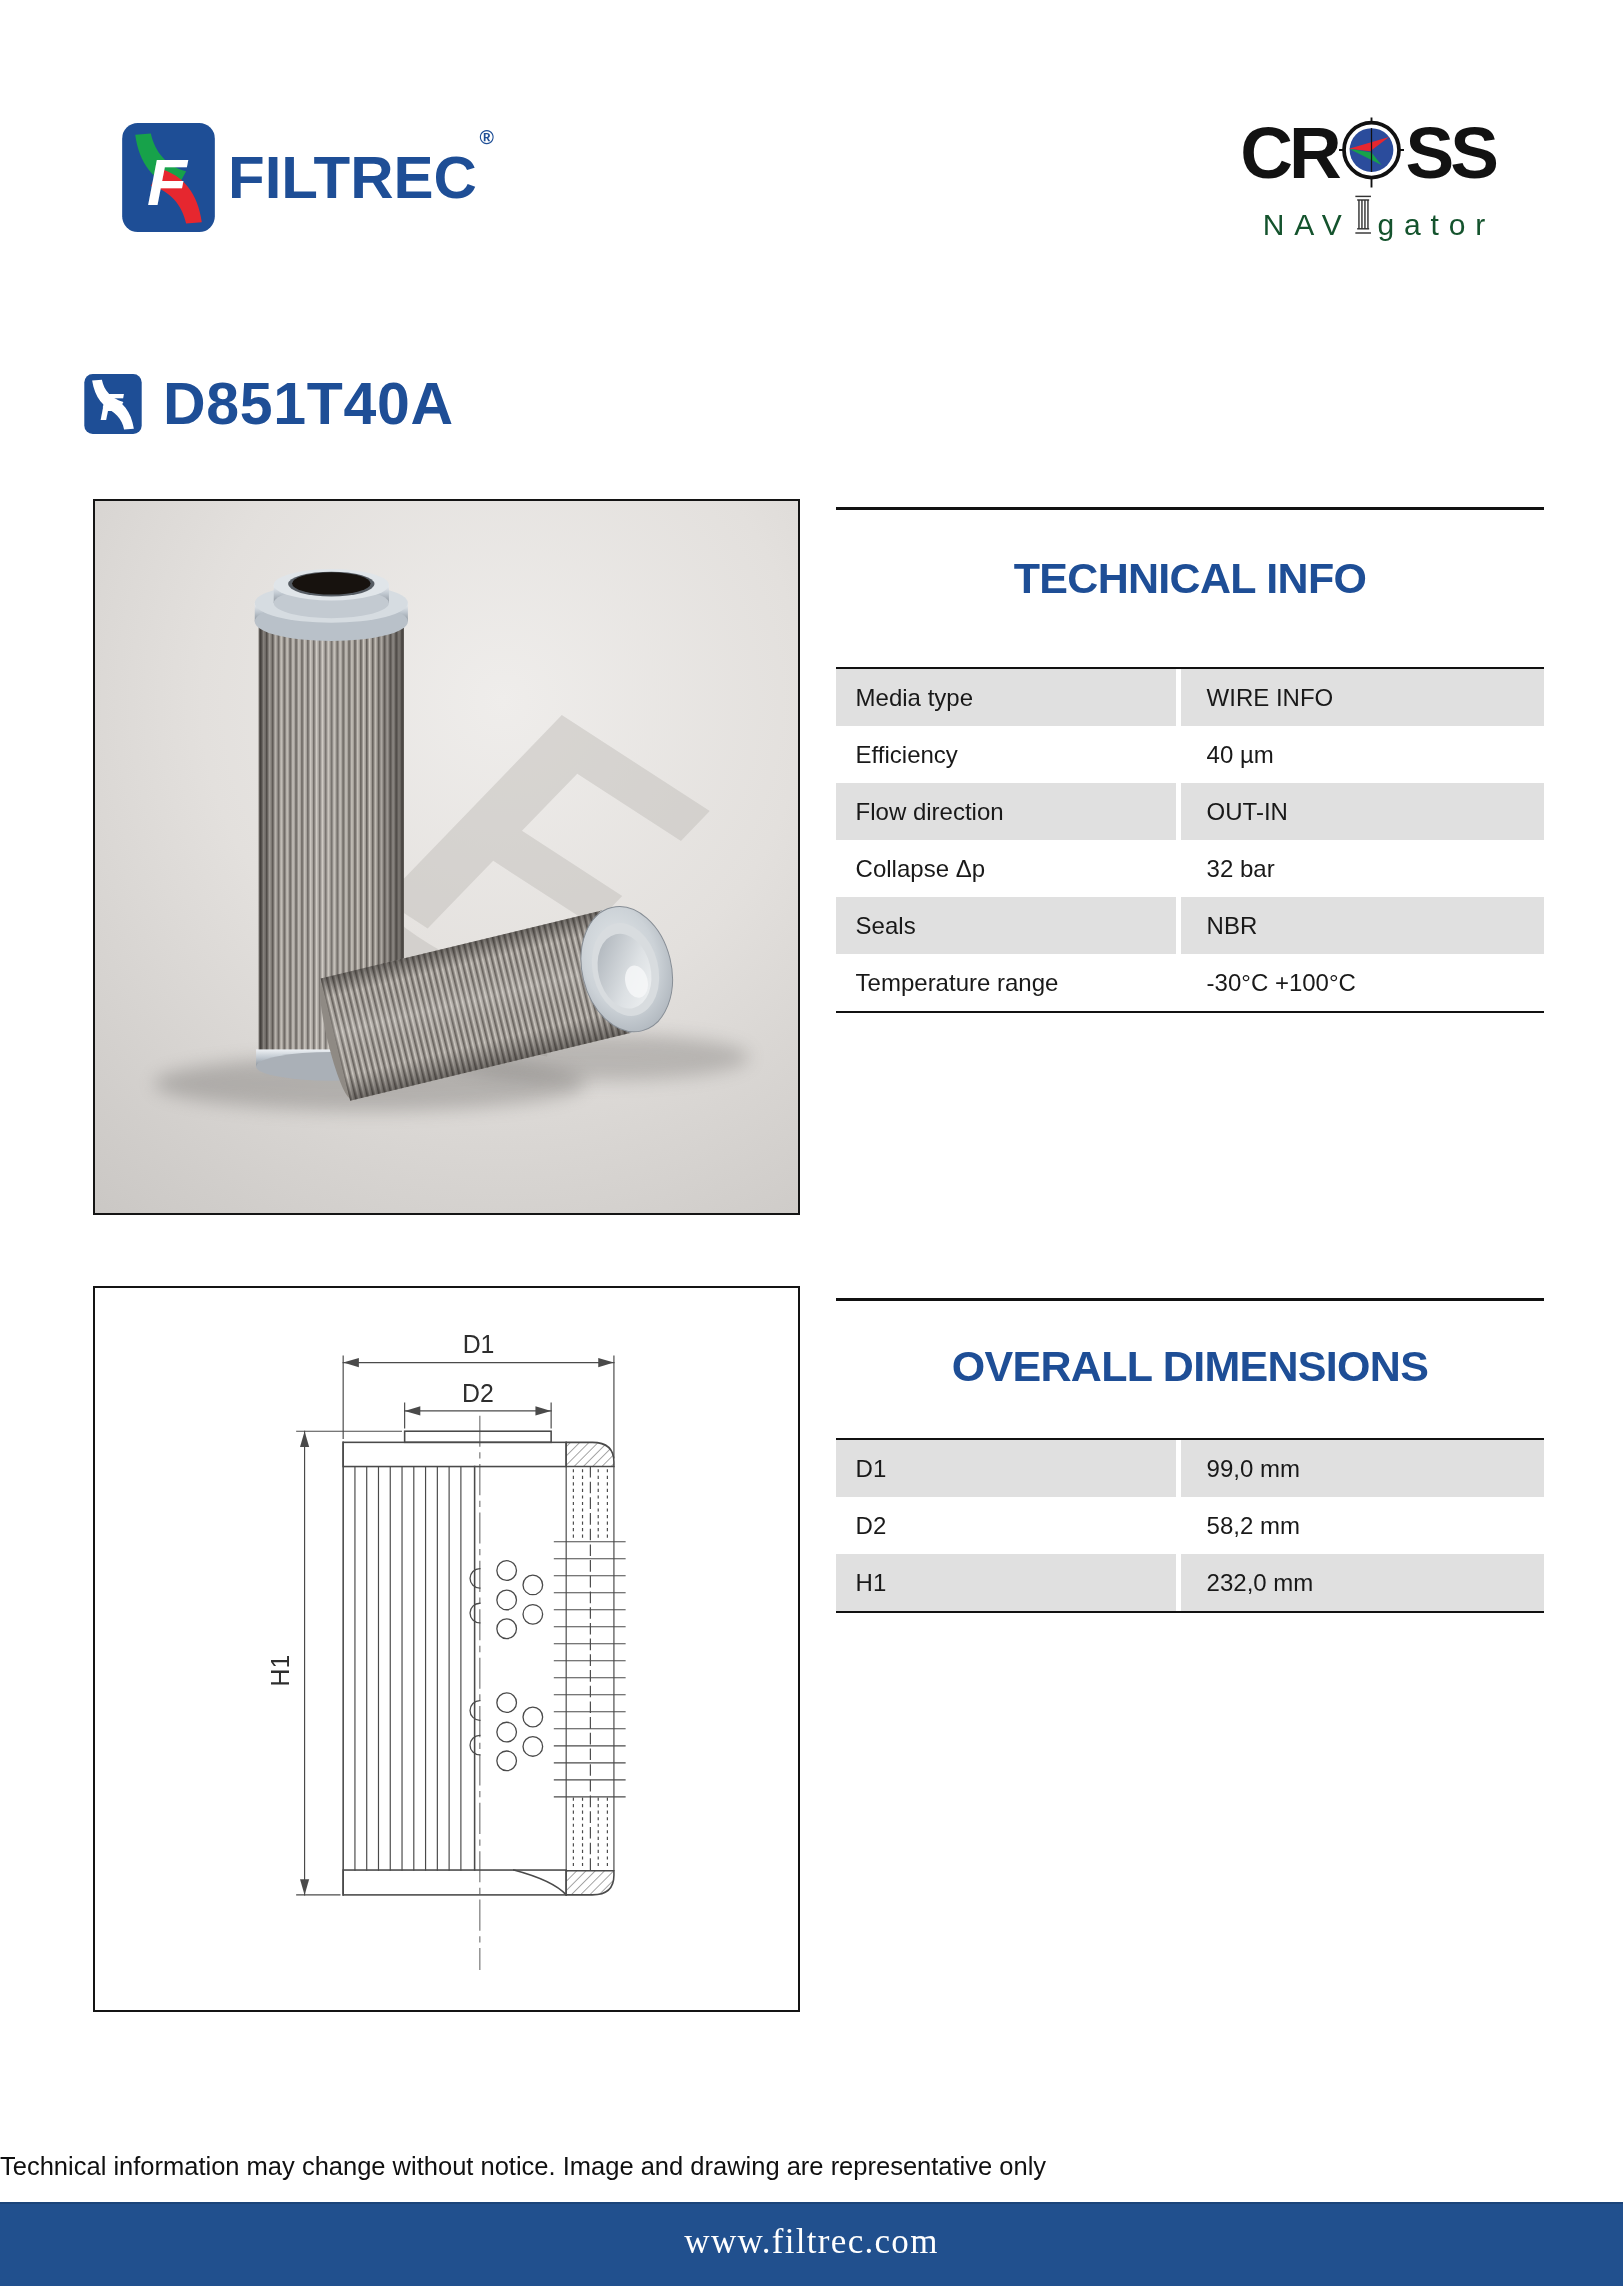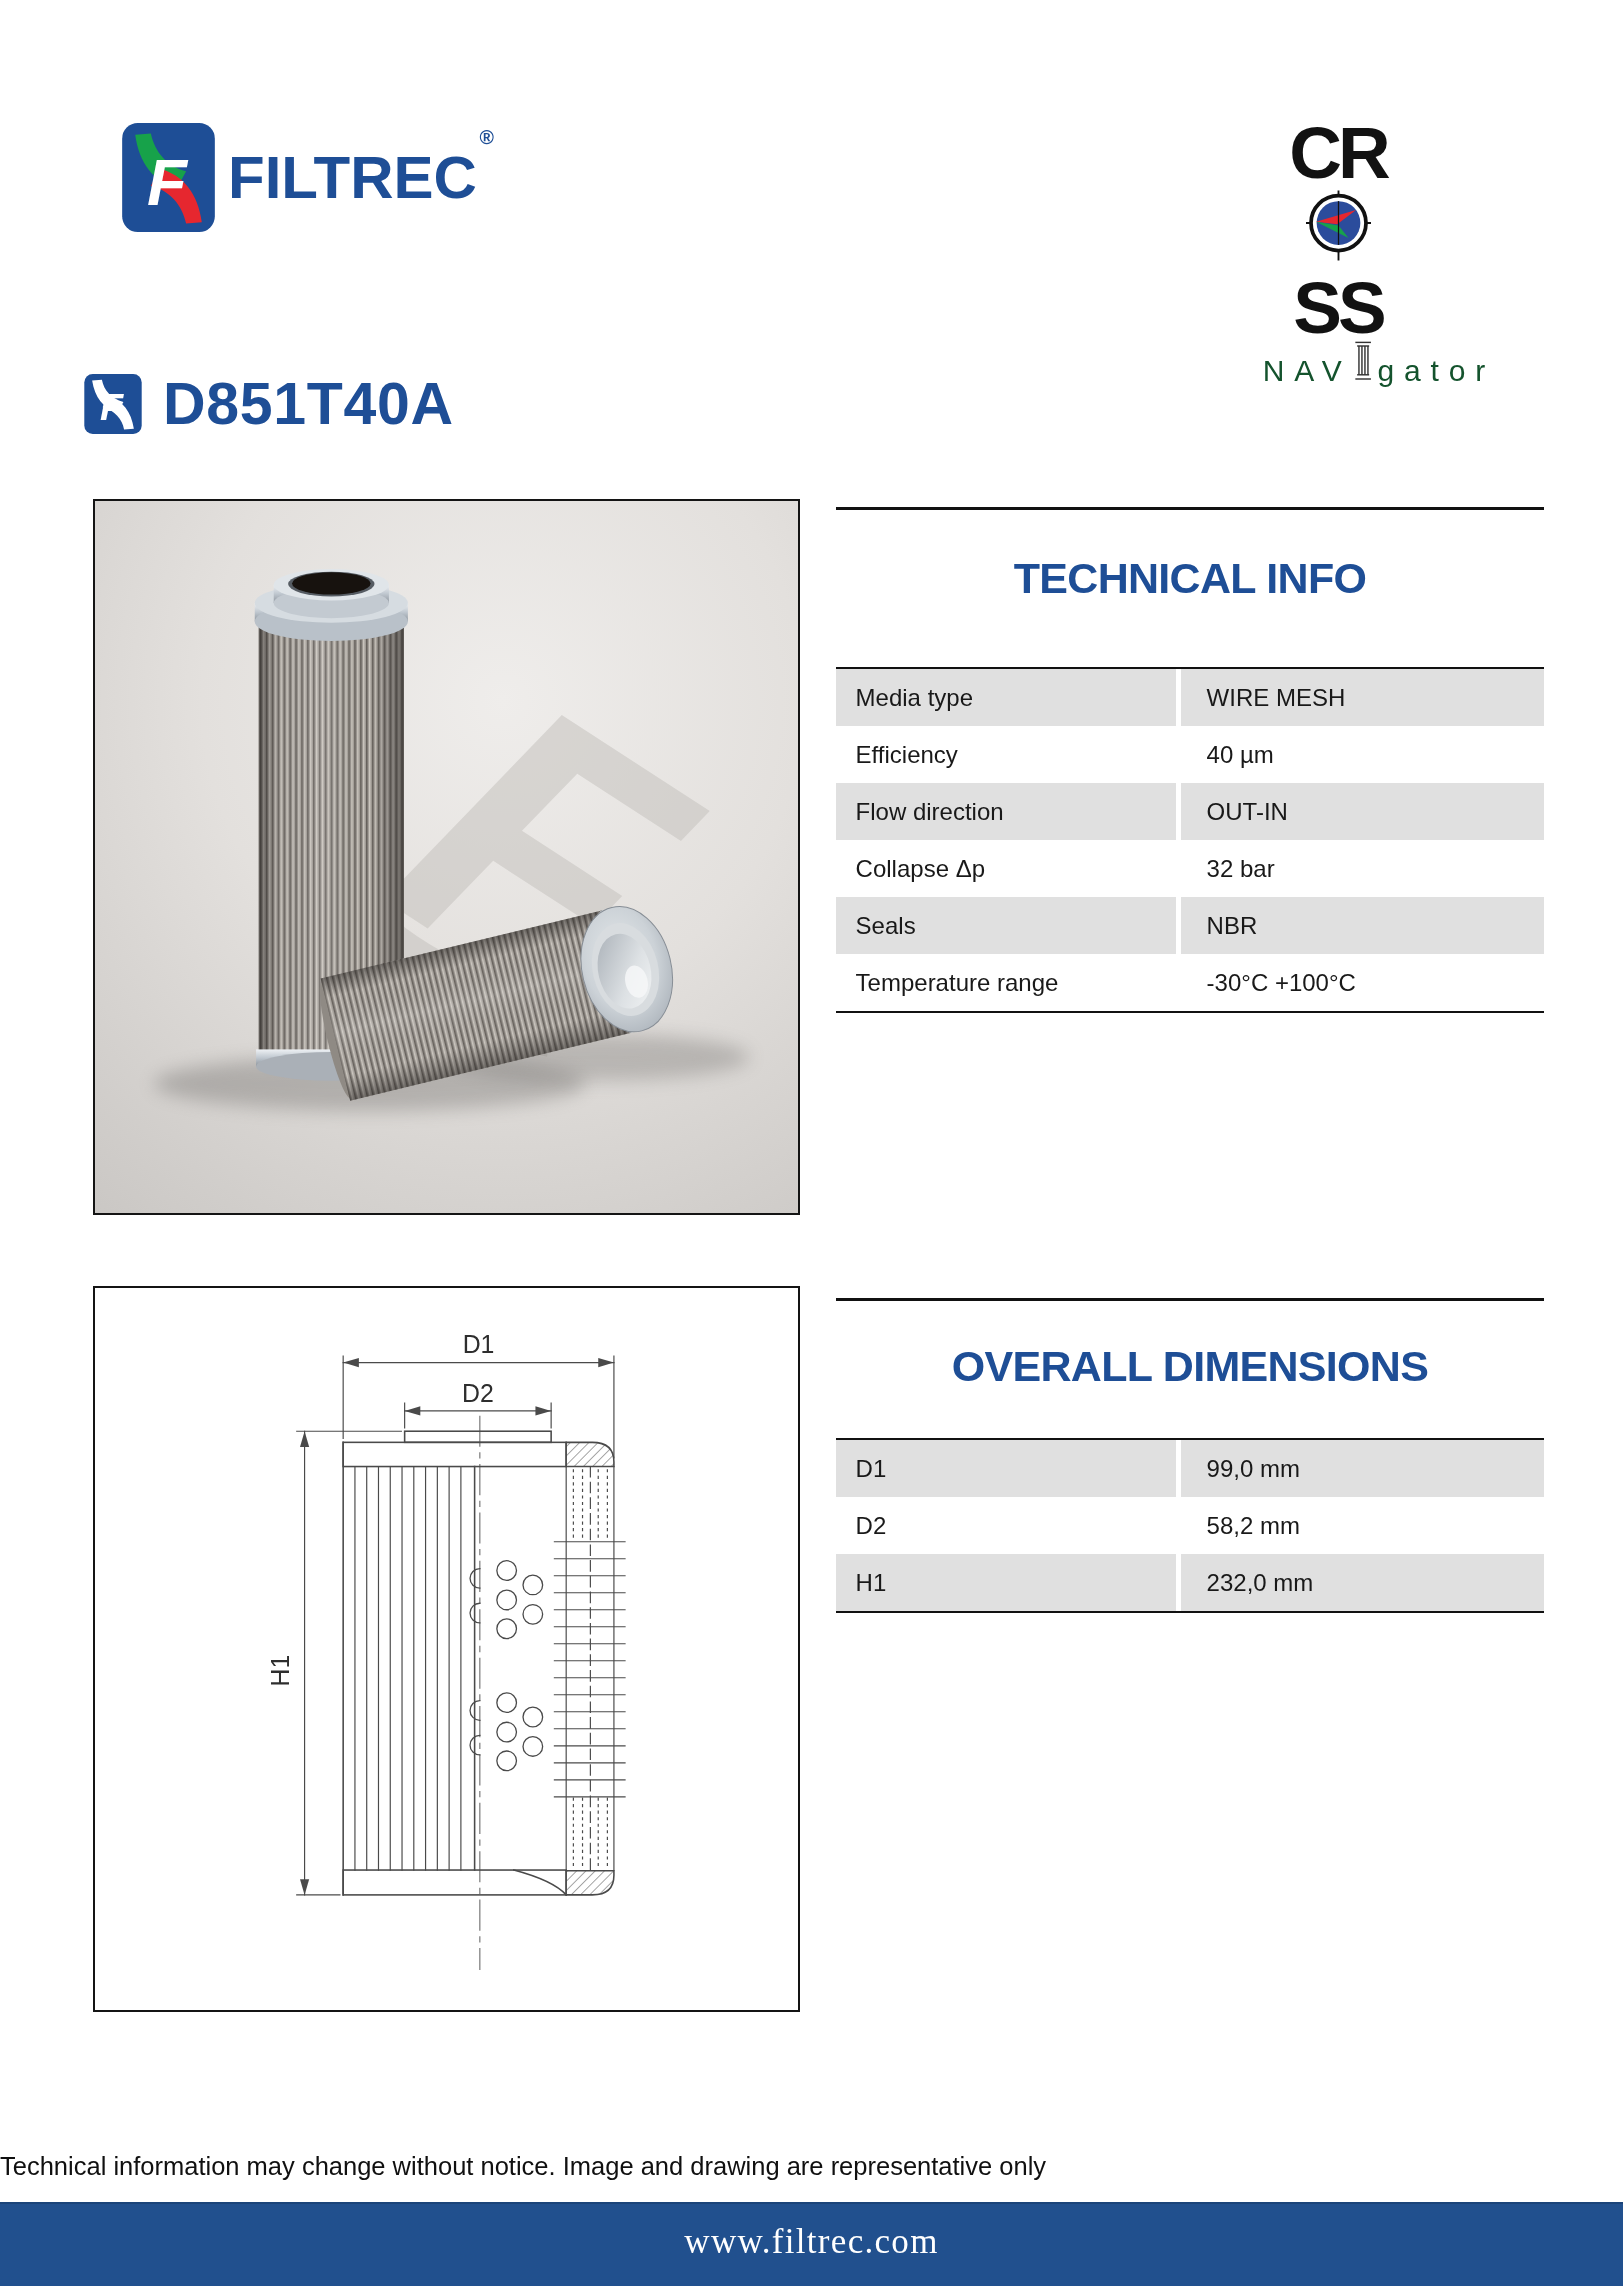--- a/index.html
+++ b/index.html
@@ -12,22 +12,22 @@
   html,body{background:#ffffff;}
   body{font-family:"Liberation Sans", sans-serif;color:var(--ink);}
   .page{position:relative;width:1623px;height:2295px;background:#fff;overflow:hidden;}
 
   
   .filtrec-logo{position:absolute;left:122px;top:123px;display:flex;align-items:center;gap:13px;}
   .brand-word{font-size:60px;font-weight:800;color:var(--blue);letter-spacing:0px;line-height:1;}
   .brand-reg{font-size:19.6px;font-weight:700;color:var(--blue);vertical-align:top;position:relative;top:-22px;left:2.6px;}
 
   .cross-logo{position:absolute;right:128px;top:116px;width:314px;}
-  .cross-line1{display:flex;align-items:center;justify-content:flex-end;font-weight:800;
-               font-size:73px;letter-spacing:-3.9px;color:#121212;line-height:1;flex-direction:column;}
+  .cross-line1{display:flex;justify-content:flex-end;font-weight:800;
+               font-size:73px;letter-spacing:-3.9px;color:#121212;line-height:1;}
   .cross-line1 .compass-wrap{margin:0 1.3px;position:relative;top:1.3px;}
   .cross-line2{display:flex;align-items:flex-end;justify-content:flex-end;margin-top:-3.9px;
                font-size:30px;letter-spacing:9.8px;color:#14532d;font-weight:400;}
   .cross-line2 .col-wrap{margin:0 5.2px -1.3px 2.6px;}
 
   
   .title-row{position:absolute;left:84px;top:374px;display:flex;align-items:center;gap:21px;}
   .page-title{font-size:59px;font-weight:800;color:var(--blue);letter-spacing:0.7px;line-height:1;}
 
   
@@ -208,21 +208,21 @@
       </g>
     </svg>
   </div>
 
   <section class="panel panel-tech">
     <div class="rule"></div>
     <h2>TECHNICAL INFO</h2>
     <div class="spec-table">
       <div class="spec-row alt">
         <div class="cell cell-label">Media type</div>
-        <div class="cell cell-value">WIRE MESH</div>
+        <div class="cell cell-value">WIRE INFO</div>
       </div>
       <div class="spec-row">
         <div class="cell cell-label">Efficiency</div>
         <div class="cell cell-value">40 µm</div>
       </div>
       <div class="spec-row alt">
         <div class="cell cell-label">Flow direction</div>
         <div class="cell cell-value">OUT-IN</div>
       </div>
       <div class="spec-row">

